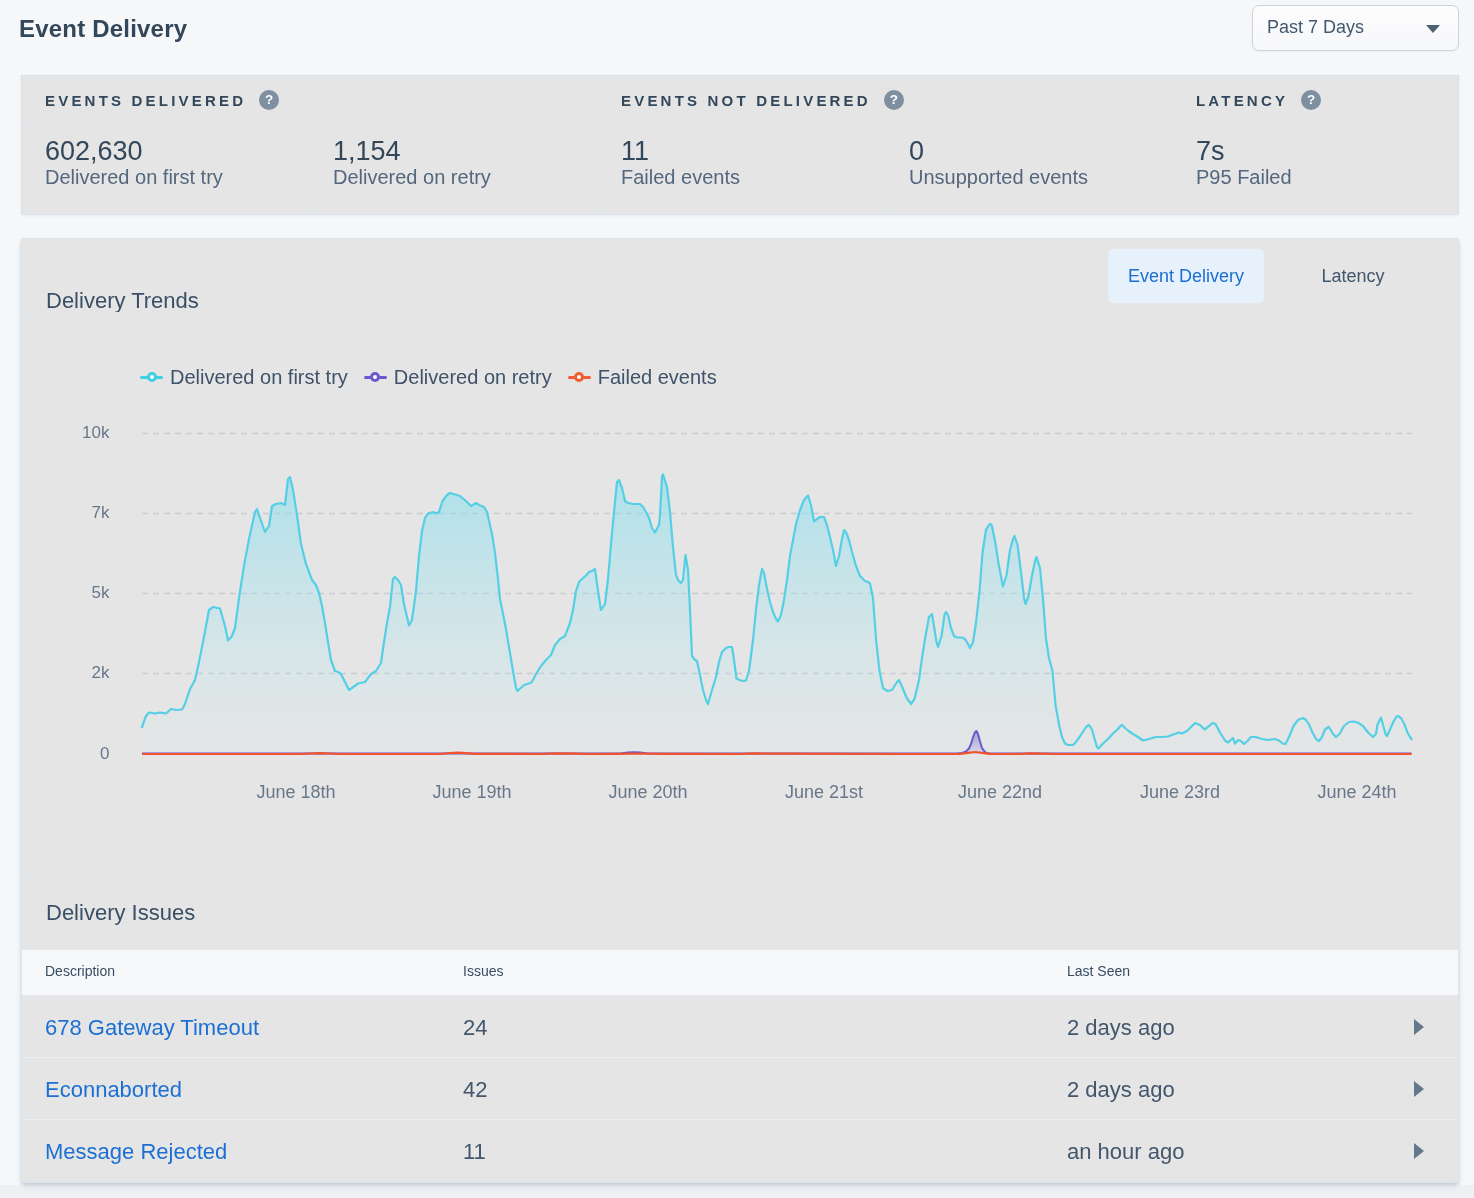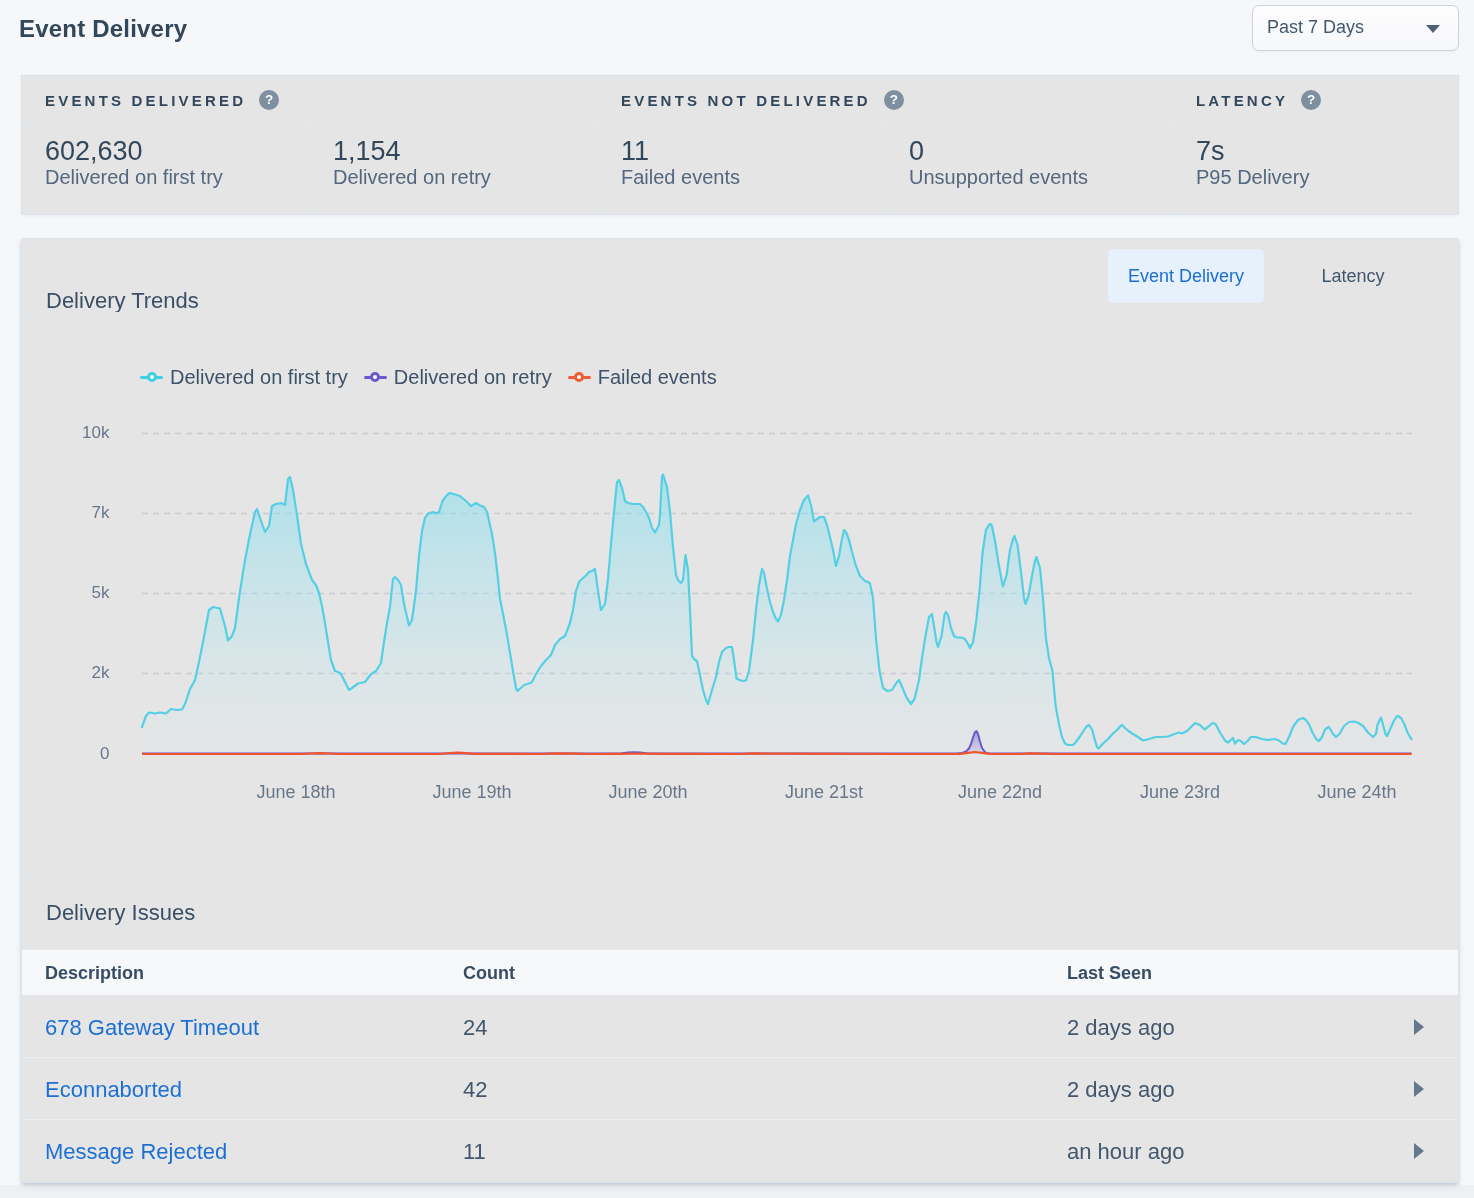--- a/index.html
+++ b/index.html
@@ -23,21 +23,21 @@
 .sectitle { font-size:22px; color:#3a4f66; }
 .tab-active { left:1086px; top:10px; width:156px; height:54px; background:#e7f1fb; border-radius:5px; color:#1b6ed2; font-size:18px; line-height:54px; text-align:center; }
 .tab { left:1258px; top:10px; width:146px; height:54px; color:#42566c; font-size:18px; line-height:54px; text-align:center; }
 .legend { left:118px; top:125px; height:26px; display:flex; align-items:center; }
 .legend .item { display:flex; align-items:center; margin-right:16px; }
 .legend .txt { font-size:20px; color:#3e5369; margin-left:7px; }
 .lmark { width:23px; height:10px; position:relative; }
 .lmark .ln { position:absolute; top:4px; left:0; width:23px; height:3px; border-radius:2px; }
 .lmark .ring { position:absolute; left:6.5px; top:0; width:10px; height:10px; border-radius:50%; background:#fff; }
 .thead { left:0px; top:710px; width:1436px; height:47px; background:#f6f8fa; border-top:1px solid #e3e8ee; border-bottom:1px solid #e3e8ee; }
-.th { position:absolute; top:13px; font-size:18px; font-weight:700; color:#384d64; }
+.th { position:absolute; top:13px; font-size:14px; font-weight:400; color:#384d64; }
 .trow { position:absolute; left:0; width:1436px; height:62px; border-bottom:1px solid #e9edf1; }
 .tlink { position:absolute; left:23px; top:19px; font-size:22px; color:#1c70d4; }
 .tcell { position:absolute; top:19px; font-size:22px; color:#42566c; }
 .chev { position:absolute; left:1392px; top:23px; width:0; height:0; border-top:8.5px solid transparent; border-bottom:8.5px solid transparent; border-left:10px solid #64788c; }
 </style>
 </head>
 <body>
 <div id="page">
   <div class="abs" style="left:0; top:1185px; width:1474px; height:13px; background:#eef0f3;"></div>
   <h1 class="title abs">Event Delivery</h1>
@@ -75,21 +75,21 @@
     <div class="abs" style="left:599px; top:60px;">
         <div class="statnum">11</div>
         <div class="statsub">Failed events</div>
       </div>
     <div class="abs" style="left:887px; top:60px;">
         <div class="statnum">0</div>
         <div class="statsub">Unsupported events</div>
       </div>
     <div class="abs" style="left:1174px; top:60px;">
         <div class="statnum">7s</div>
-        <div class="statsub">P95 Delivery</div>
+        <div class="statsub">P95 Failed</div>
       </div>
   </div>
 
   <div id="trendsissues" class="panel abs">
     <div class="abs sectitle" style="left:24px; top:25px;margin-top:24px;">Delivery Trends</div>
     <div class="tab-active abs">Event Delivery</div>
     <div class="tab abs">Latency</div>
     <div class="hline" style="left:0; top:73px; width:1436px;"></div>
 
     <div class="legend abs">
@@ -148,21 +148,21 @@
 <path d="M120.0,416.0 L124.0,405.0 L127.0,401.5 L133.0,402.5 L138.0,401.5 L144.0,402.5 L149.0,398.0 L155.0,399.0 L160.0,398.5 L163.0,393.0 L168.0,378.0 L173.0,369.0 L177.0,351.0 L181.0,331.0 L187.0,299.0 L191.0,296.0 L198.0,297.5 L203.0,315.0 L206.0,329.5 L210.0,325.0 L213.0,317.0 L217.0,287.0 L222.0,255.0 L227.0,228.0 L233.0,201.0 L235.0,198.0 L238.0,207.0 L243.0,221.0 L247.0,215.0 L250.0,195.0 L254.0,193.0 L259.0,192.0 L263.0,194.0 L266.0,168.0 L268.0,166.0 L271.0,179.0 L275.0,204.0 L279.0,233.0 L284.0,253.0 L287.0,261.0 L290.0,269.0 L294.0,274.0 L297.0,282.0 L300.0,295.0 L303.0,312.0 L306.0,331.0 L309.0,349.0 L313.0,360.0 L316.0,361.0 L319.0,363.0 L322.0,369.0 L327.0,379.0 L330.0,377.0 L336.0,372.5 L343.0,371.0 L349.0,363.0 L354.0,360.0 L359.0,352.0 L362.0,331.0 L365.0,312.0 L368.0,296.0 L371.0,268.0 L373.0,266.0 L376.0,269.0 L379.0,274.0 L382.0,293.0 L387.0,314.5 L390.0,309.0 L394.0,280.0 L397.0,245.0 L400.0,220.0 L403.0,207.0 L406.0,202.5 L411.0,201.0 L414.0,202.5 L417.0,201.0 L420.5,190.0 L425.0,184.0 L428.0,182.0 L433.0,183.5 L438.0,185.0 L444.0,190.0 L449.0,195.0 L454.0,192.0 L457.0,194.0 L462.0,196.0 L465.0,201.0 L470.0,223.0 L473.0,242.0 L476.0,268.0 L478.0,288.0 L484.0,318.0 L491.0,360.0 L494.0,377.0 L495.5,380.0 L502.0,374.0 L507.0,372.5 L510.0,371.0 L514.0,363.0 L519.0,355.0 L524.0,349.0 L529.0,344.0 L533.0,334.0 L538.0,328.0 L543.0,325.0 L548.0,312.0 L551.0,299.0 L554.0,280.0 L557.0,271.0 L560.0,268.0 L564.0,264.5 L567.0,261.0 L570.0,260.0 L573.0,258.0 L576.0,280.0 L579.0,299.0 L583.0,293.0 L586.0,268.0 L589.0,233.0 L592.0,201.0 L595.0,171.0 L597.0,169.0 L600.0,177.0 L603.0,190.0 L606.0,192.0 L611.0,193.0 L618.0,193.0 L621.0,196.0 L624.0,201.0 L627.0,207.0 L630.0,217.0 L633.0,221.5 L637.0,214.0 L638.0,204.0 L640.0,166.0 L641.0,163.5 L645.0,176.0 L648.0,201.0 L651.0,236.0 L654.0,264.0 L656.0,269.0 L659.0,272.0 L661.0,269.0 L663.5,244.0 L666.0,259.0 L668.0,299.0 L670.0,345.0 L673.0,349.0 L675.0,350.0 L678.0,364.0 L681.0,379.0 L684.0,389.0 L686.0,393.0 L690.0,379.0 L694.0,366.0 L697.0,351.0 L700.0,341.0 L704.0,337.0 L707.0,336.0 L710.0,336.0 L712.0,349.0 L714.5,367.5 L717.5,369.0 L721.0,370.0 L724.0,369.5 L727.0,360.0 L731.0,329.0 L734.0,299.0 L737.0,274.0 L740.0,258.0 L742.0,262.0 L745.0,278.0 L748.0,291.0 L751.0,301.0 L754.0,308.0 L756.0,310.5 L759.0,304.0 L762.0,289.0 L765.0,269.0 L768.0,245.0 L771.0,229.0 L774.0,213.0 L778.0,199.0 L782.0,189.0 L786.0,184.5 L789.0,194.0 L792.0,210.5 L795.0,208.0 L798.0,206.0 L802.0,206.0 L805.0,214.0 L808.0,226.0 L811.0,239.0 L814.0,255.0 L817.0,245.0 L820.0,228.0 L822.0,219.0 L824.0,221.0 L827.0,229.0 L830.0,241.0 L834.0,255.0 L838.0,265.0 L843.0,270.0 L846.0,271.0 L848.0,272.5 L851.0,287.0 L854.0,328.0 L857.5,360.0 L861.0,377.0 L865.5,380.0 L870.0,379.0 L875.0,371.0 L877.0,369.0 L880.0,375.5 L884.5,386.5 L889.0,393.0 L892.5,388.0 L897.0,369.0 L900.0,347.0 L903.5,325.0 L907.0,306.0 L910.0,303.0 L911.5,312.0 L914.5,331.0 L916.0,336.0 L919.5,325.0 L922.5,304.0 L924.0,301.0 L926.0,304.0 L929.0,317.0 L932.0,325.0 L935.0,326.5 L940.0,326.5 L943.0,328.0 L946.5,334.0 L948.0,337.0 L951.0,331.0 L954.0,312.0 L957.5,280.0 L960.5,242.0 L964.0,218.5 L967.0,214.0 L968.5,213.0 L970.0,215.0 L973.0,230.0 L976.5,252.0 L980.0,271.0 L981.0,275.5 L984.5,264.5 L988.0,239.0 L991.0,228.0 L992.5,225.0 L995.5,234.0 L999.0,261.0 L1002.0,287.0 L1003.5,293.0 L1006.5,285.0 L1010.0,264.5 L1013.0,250.0 L1014.5,246.0 L1018.0,257.0 L1021.0,288.0 L1024.0,328.0 L1027.0,347.0 L1030.5,360.0 L1033.5,394.0 L1037.0,413.5 L1040.0,426.0 L1043.0,432.5 L1046.0,434.0 L1051.0,434.0 L1054.0,431.0 L1057.5,426.0 L1060.5,421.5 L1064.0,416.0 L1067.0,414.0 L1070.0,418.5 L1073.0,429.5 L1075.0,436.0 L1076.5,437.5 L1081.0,432.5 L1086.0,428.0 L1090.5,423.0 L1095.5,418.5 L1098.5,415.0 L1100.0,414.0 L1103.0,417.0 L1106.5,420.0 L1111.0,423.0 L1116.0,426.0 L1121.0,429.5 L1127.0,428.0 L1133.5,426.0 L1140.0,426.0 L1146.0,425.5 L1152.5,423.0 L1157.0,421.5 L1160.0,422.5 L1165.0,420.0 L1168.0,417.0 L1173.0,412.0 L1178.0,414.0 L1182.5,418.5 L1186.0,416.0 L1190.5,412.0 L1193.5,413.0 L1198.0,421.5 L1203.0,429.5 L1206.0,431.5 L1211.0,427.0 L1213.0,432.5 L1216.0,429.0 L1219.0,430.0 L1222.0,433.0 L1225.5,430.0 L1229.0,426.0 L1233.5,426.0 L1240.0,428.0 L1246.0,429.0 L1252.5,428.0 L1257.0,429.5 L1260.5,432.5 L1263.5,433.0 L1267.0,426.0 L1271.5,415.0 L1276.0,409.0 L1281.0,407.0 L1284.0,409.0 L1287.0,413.5 L1290.5,421.5 L1294.0,428.0 L1297.0,430.0 L1300.0,426.0 L1303.0,418.5 L1306.5,416.0 L1308.0,417.5 L1311.0,423.0 L1314.0,426.0 L1317.5,423.0 L1322.0,415.0 L1327.0,411.0 L1332.0,410.5 L1336.5,412.0 L1341.0,415.0 L1346.0,421.5 L1351.0,426.0 L1354.0,423.0 L1355.5,413.5 L1359.0,406.5 L1360.5,412.0 L1363.5,423.0 L1365.0,425.0 L1368.0,418.5 L1371.5,410.5 L1374.5,405.5 L1376.0,405.0 L1379.0,407.0 L1382.5,413.5 L1385.5,421.5 L1388.0,426.0 L1389.5,428.0" fill="none" stroke="#55cfe5" stroke-width="2.2" stroke-linejoin="round" stroke-linecap="round"></path>
 <path d="M120.0,442.4 L598.0,442.4 L606.0,441.6 L612.0,441.2 L618.0,441.6 L626.0,442.4 L934.0,442.4 L940.0,442.0 L944.0,440.5 L947.0,437.5 L949.0,433.0 L951.0,426.5 L953.0,421.0 L954.5,420.0 L956.0,423.0 L958.0,430.5 L960.0,437.0 L963.0,441.2 L966.0,442.4 L1389.5,442.4 L1389.5,442.8 L120.0,442.8 Z" fill="url(#gp)" stroke="none"></path>
 <path d="M120.0,442.4 L598.0,442.4 L606.0,441.6 L612.0,441.2 L618.0,441.6 L626.0,442.4 L934.0,442.4 L940.0,442.0 L944.0,440.5 L947.0,437.5 L949.0,433.0 L951.0,426.5 L953.0,421.0 L954.5,420.0 L956.0,423.0 L958.0,430.5 L960.0,437.0 L963.0,441.2 L966.0,442.4 L1389.5,442.4" fill="none" stroke="#6a59cd" stroke-width="2" stroke-linejoin="round"></path>
 <path d="M120.0,443.0 L278.0,443.0 L288.0,442.5 L298.0,442.2 L308.0,442.5 L318.0,443.0 L418.0,443.0 L428.0,442.0 L436.0,441.7 L444.0,442.2 L452.0,442.8 L518.0,443.0 L528.0,442.6 L538.0,442.3 L553.0,442.6 L568.0,443.0 L598.0,442.8 L618.0,442.5 L638.0,442.8 L718.0,443.0 L733.0,442.4 L748.0,442.7 L878.0,443.0 L938.0,442.8 L946.0,441.8 L953.0,441.0 L960.0,441.8 L968.0,442.8 L998.0,443.0 L1008.0,442.3 L1018.0,442.6 L1033.0,443.0 L1389.5,443.0" fill="none" stroke="#f0532e" stroke-width="2.2" stroke-linejoin="round"></path>
 </svg>
 
     <div class="hline" style="left:0; top:637px; width:1436px;"></div>
     <div class="abs sectitle" style="left:24px; top:661px;">Delivery Issues</div>
     <div class="thead abs">
       <div class="th" style="left:23px;">Description</div>
-      <div class="th" style="left:441px;">Count</div>
+      <div class="th" style="left:441px;">Issues</div>
       <div class="th" style="left:1045px;">Last Seen</div>
     </div>
     <div class="trow" style="top:757px;">
       <span class="tlink">678 Gateway Timeout</span>
       <span class="tcell" style="left:441px;">24</span>
       <span class="tcell" style="left:1045px;">2 days ago</span>
       <span class="chev"></span>
     </div>
     <div class="trow" style="top:819px;">
       <span class="tlink">Econnaborted</span>

